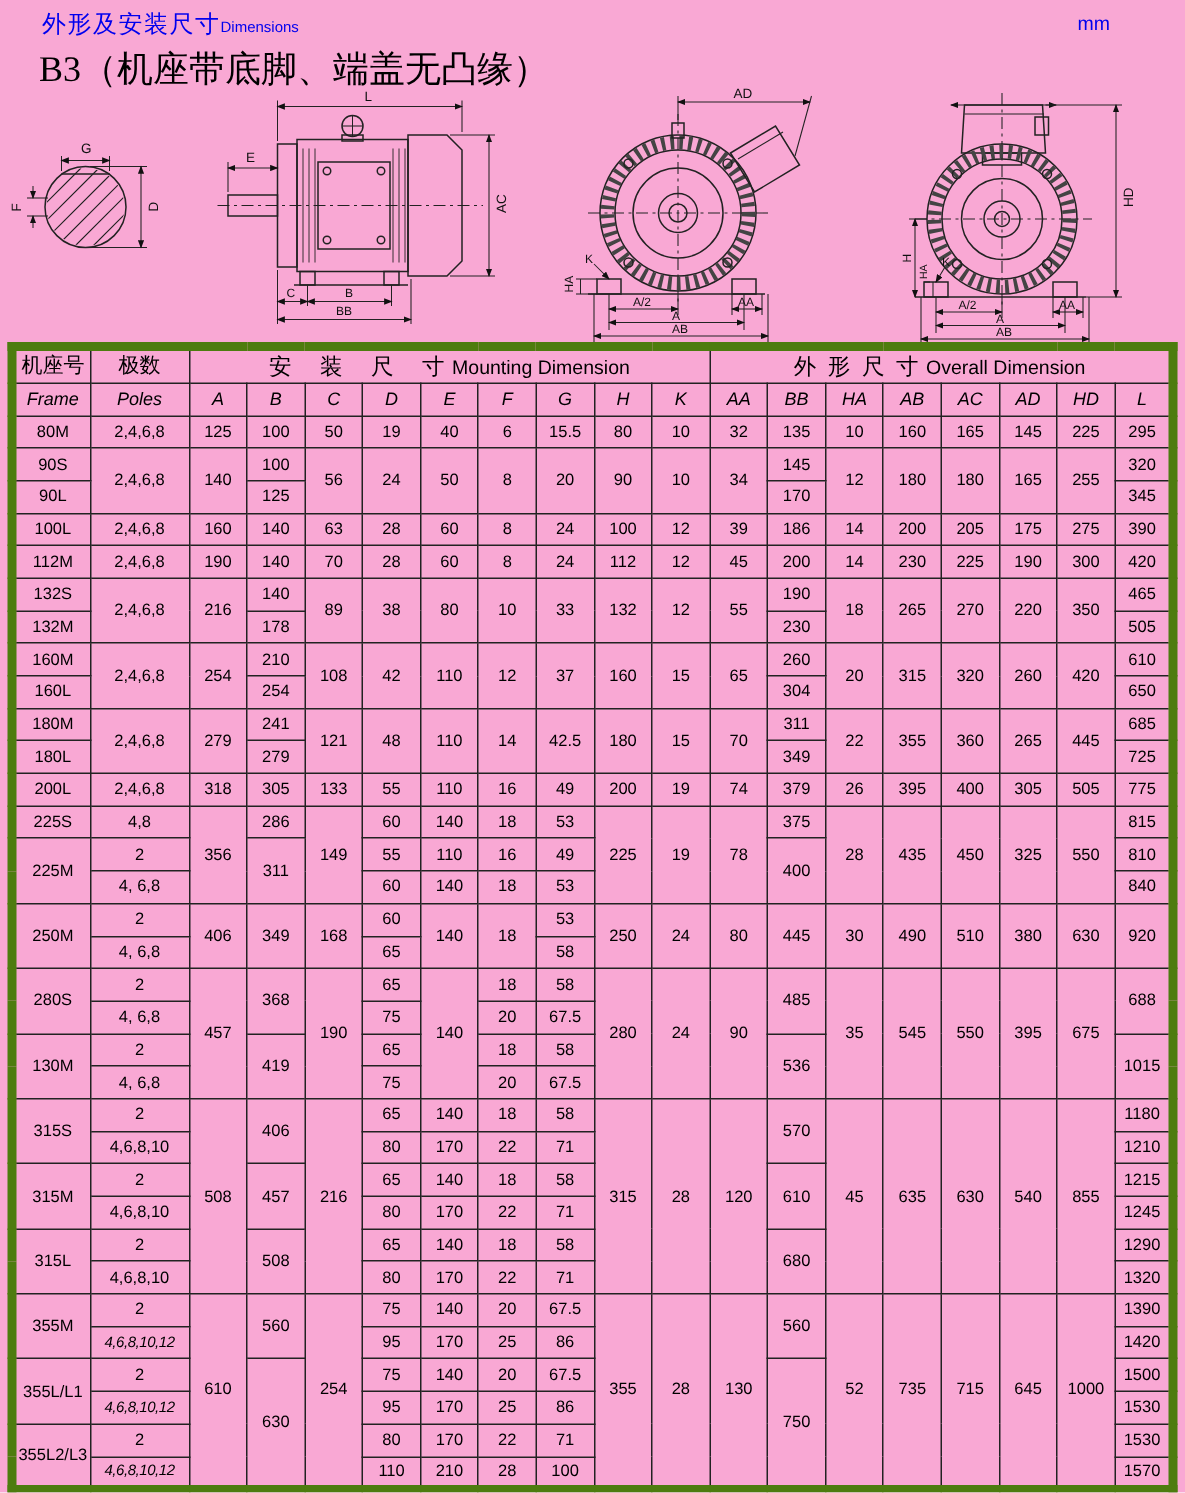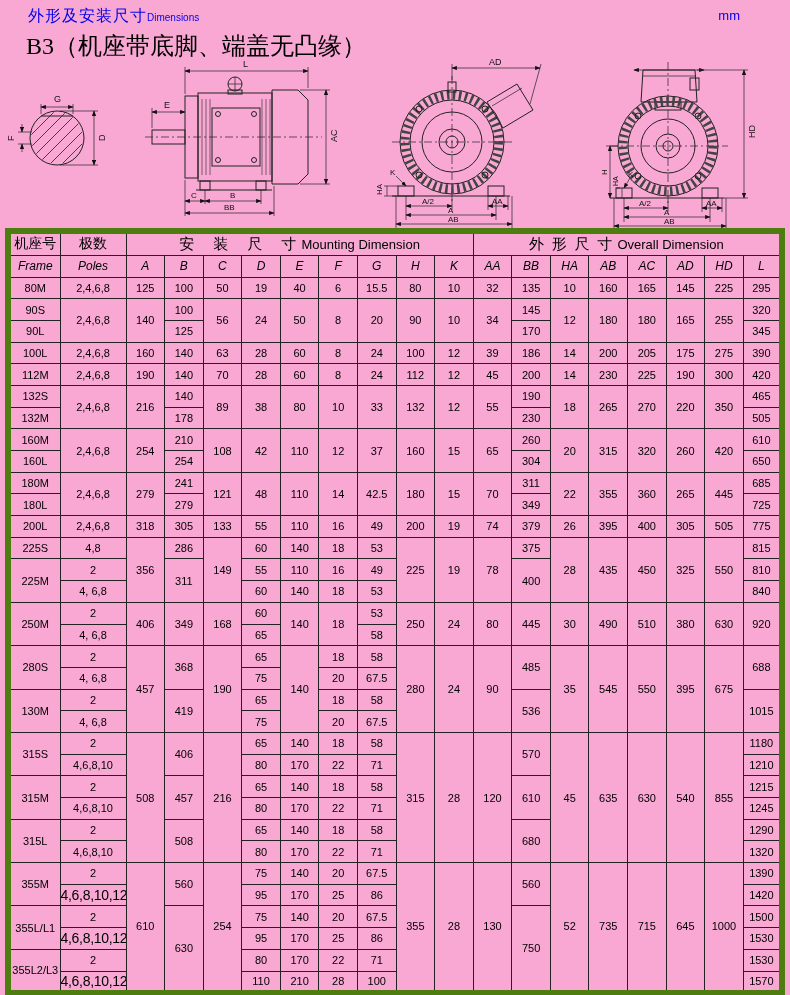--- a/index.html
+++ b/index.html
@@ -19,21 +19,21 @@
   th,td{border:1px solid #222;text-align:center;vertical-align:middle;padding:0;
         font-size:11px;font-family:"Liberation Sans",sans-serif;font-weight:normal;
         overflow:hidden;white-space:nowrap;}
   thead tr.group{height:24px;}
   thead tr.cols{height:22px;}
   tbody tr{height:21.7px;}
   .zh{font-family:"Liberation Serif",serif;font-size:14px;}
   .en{font-size:12px;font-style:italic;}
   .gz{font-family:"Liberation Serif",serif;font-size:15px;letter-spacing:2px;}
   .ge{font-size:13px;}
-  td.small{font-size:14px;letter-spacing:-0.3px;}
+  td.small{font-size:10px;letter-spacing:-0.3px;font-style:italic;}
 </style>
 </head>
 <body>
 
 <div class="page">
 
   <div class="title-row">
     <span class="title-zh">外形及安装尺寸</span>
     <span class="title-en">Dimensions</span>
   </div>

